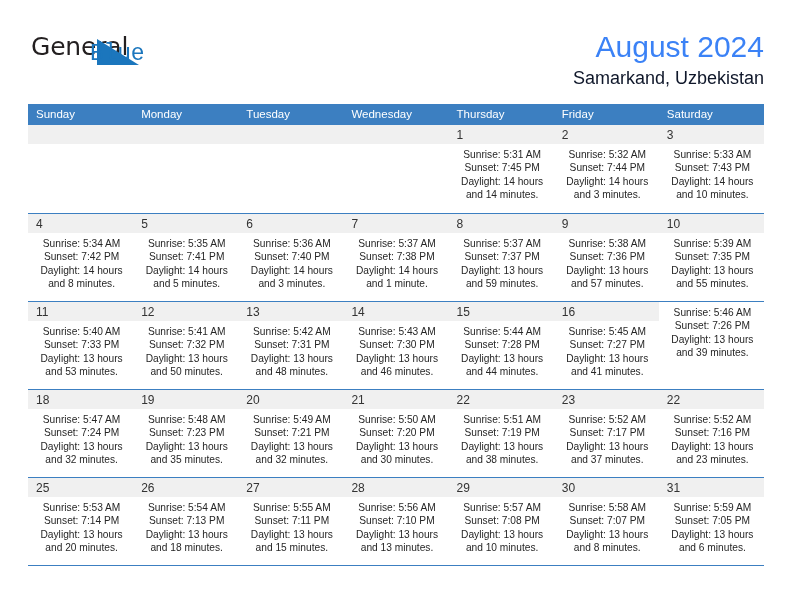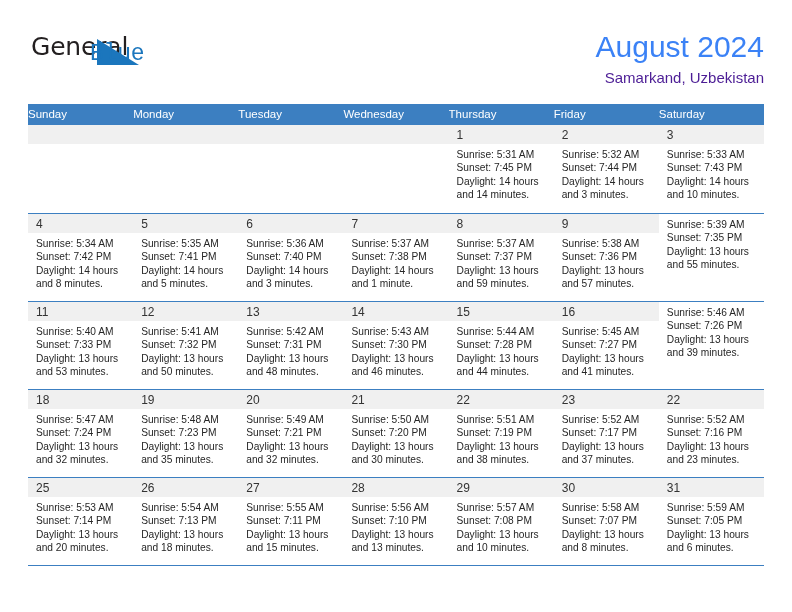--- a/index.html
+++ b/index.html
@@ -69,23 +69,23 @@
     text-align: right;
   }
   .cal-title {
     font-size: 30px;
     font-weight: 400;
     color: #3b82f6;
     line-height: 38px;
     white-space: nowrap;
   }
   .cal-subtitle {
-    font-size: 15px;
+    font-size: 18px;
     font-weight: 400;
-    color: #4c1d95;
+    color: #0f172a;
     line-height: 20px;
     margin-top: 2px;
     white-space: nowrap;
   }
 
   
   .calendar {
     position: absolute;
     left: 28px;
     top: 104px;
@@ -94,20 +94,21 @@
   .dow-row {
     display: flex;
     background: #3c7fc1;
     height: 21px;
   }
   .dow-cell {
     flex: 1 1 0;
     color: #ffffff;
     font-size: 11.5px;
     line-height: 21px;
+    padding-left: 8px;
     box-sizing: border-box;
     white-space: nowrap;
     overflow: hidden;
   }
   .week-row {
     display: flex;
     border-top: 1.6px solid #3c7fc1;
     height: 88px;
     box-sizing: border-box;
   }
@@ -128,20 +129,21 @@
     box-sizing: border-box;
   }
   .day-num {
     font-size: 12px;
     color: #333333;
     line-height: 19px;
   }
   .day-info {
     padding: 4px 6px 0 8px;
     box-sizing: border-box;
+    text-align: center;
   }
   .day-line {
     font-size: 10.2px;
     line-height: 13.4px;
     color: #262626;
     white-space: nowrap;
   }
   .day-cell.empty .day-num-band {
     background: #f0f0f0;
   }
@@ -274,20 +276,21 @@
           <div class="day-cell">
             <div class="day-num-band"><span class="day-num">9</span></div>
             <div class="day-info">
               <div class="day-line">Sunrise: 5:38 AM</div>
               <div class="day-line">Sunset: 7:36 PM</div>
               <div class="day-line">Daylight: 13 hours</div>
               <div class="day-line">and 57 minutes.</div>
             </div>
           </div>
           <div class="day-cell">
+            <div class="day-num-band"><span class="day-num">10</span></div>
             <div class="day-info">
               <div class="day-line">Sunrise: 5:39 AM</div>
               <div class="day-line">Sunset: 7:35 PM</div>
               <div class="day-line">Daylight: 13 hours</div>
               <div class="day-line">and 55 minutes.</div>
             </div>
           </div>
         </div>
         <div class="week-row">
           <div class="day-cell">

